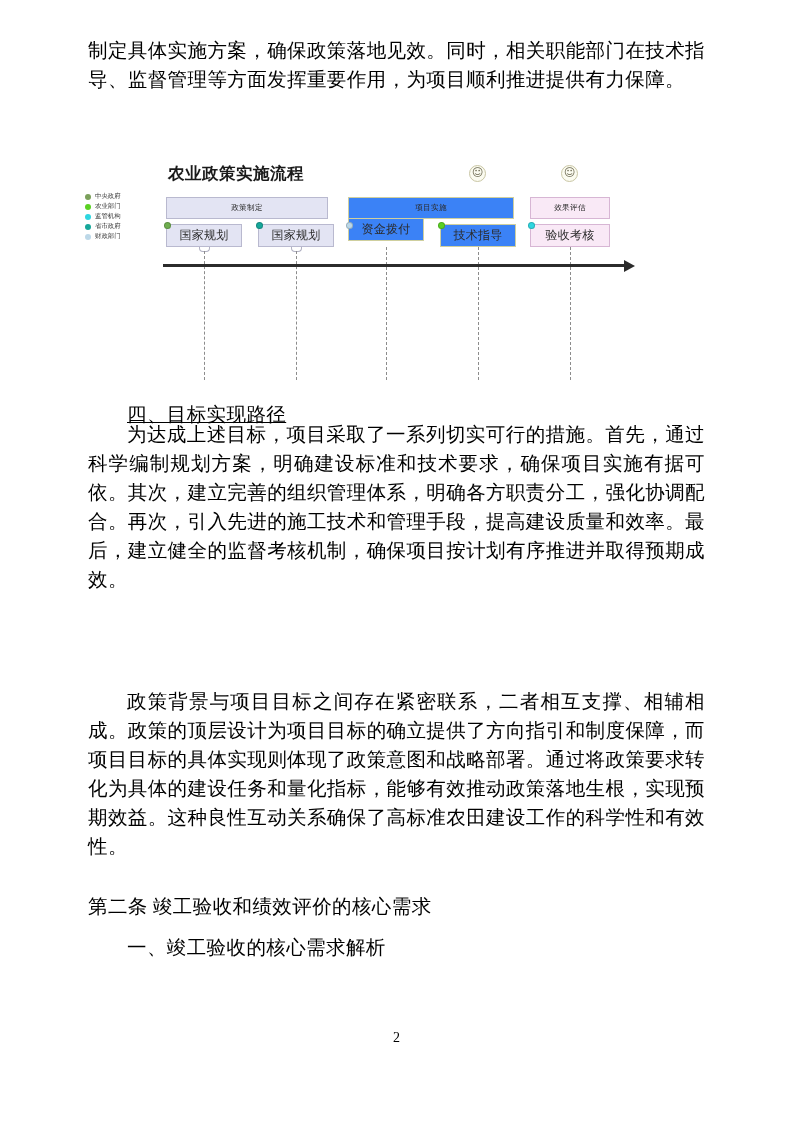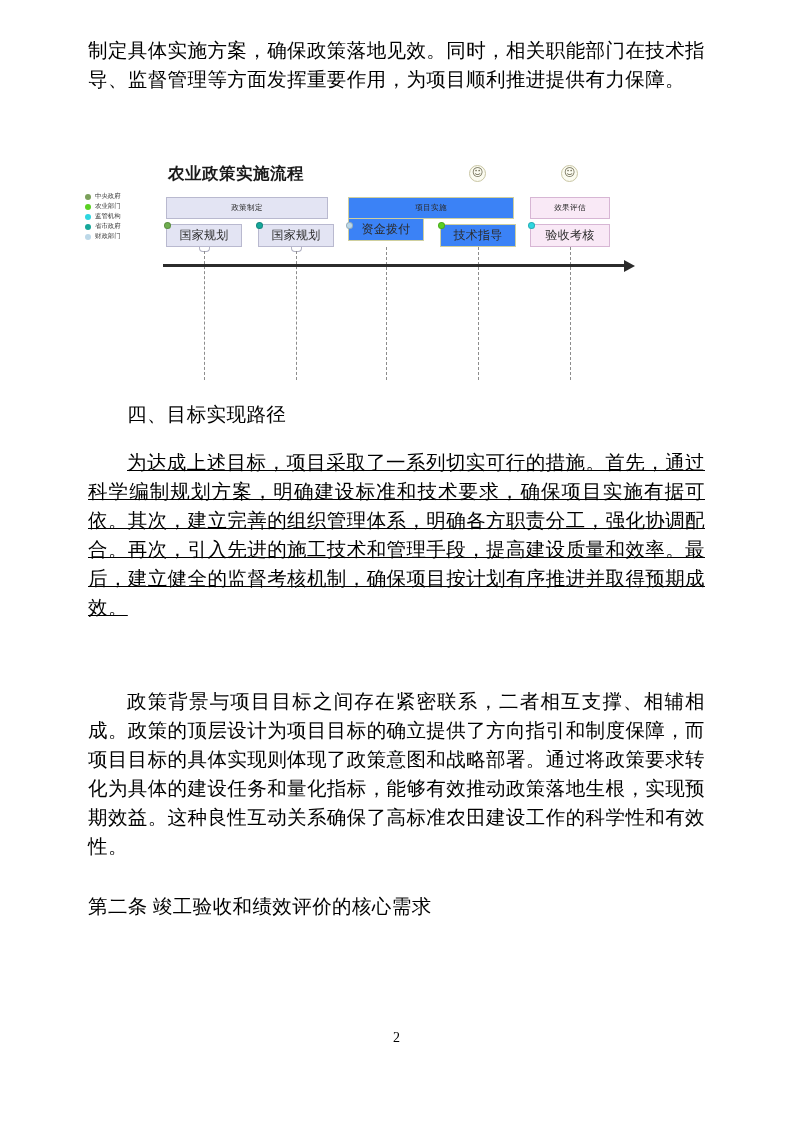--- a/index.html
+++ b/index.html
@@ -29,22 +29,22 @@
     font-size: 19.5px;
     line-height: 29px;
     letter-spacing: 0.4px;
     color: #000;
     text-align: justify;
     text-justify: inter-ideograph;
   }
   .para.indent { text-indent: 2em; }
 
   .block-top      { left: 88px; top: 36px;  width: 617px; }
-  .heading-4      { left: 88px; top: 400px; width: 617px; }
-  .para-4         { left: 88px; top: 448px; width: 617px; text-decoration: underline; }
+  .heading-4      { left: 88px; top: 400px; width: 617px; text-decoration: underline; }
+  .para-4         { left: 88px; top: 420px; width: 617px; }
   .heading-5      { left: 88px; top: 646px; width: 617px; }
   .para-5         { left: 88px; top: 687px; width: 617px; }
   .heading-art2   { left: 88px; top: 892px; width: 617px; }
   .heading-art2-1 { left: 88px; top: 933px; width: 617px; }
 
   .page-number {
     position: absolute;
     left: 0; top: 1030px;
     width: 793px;
     text-align: center;
@@ -254,16 +254,17 @@
 
   <div class="para heading-4 indent">四、目标实现路径</div>
 
   <div class="para para-4 indent">为达成上述目标，项目采取了一系列切实可行的措施。首先，通过科学编制规划方案，明确建设标准和技术要求，确保项目实施有据可依。其次，建立完善的组织管理体系，明确各方职责分工，强化协调配合。再次，引入先进的施工技术和管理手段，提高建设质量和效率。最后，建立健全的监督考核机制，确保项目按计划有序推进并取得预期成效。</div>
 
 
   <div class="para para-5 indent">政策背景与项目目标之间存在紧密联系，二者相互支撑、相辅相成。政策的顶层设计为项目目标的确立提供了方向指引和制度保障，而项目目标的具体实现则体现了政策意图和战略部署。通过将政策要求转化为具体的建设任务和量化指标，能够有效推动政策落地生根，实现预期效益。这种良性互动关系确保了高标准农田建设工作的科学性和有效性。</div>
 
   <div class="para heading-art2">第二条 竣工验收和绩效评价的核心需求</div>
 
+  <div class="para heading-art2-1 indent">一、竣工验收的核心需求解析</div>
 
   <div class="page-number">2</div>
 
 </div>
 
 </body></html>

